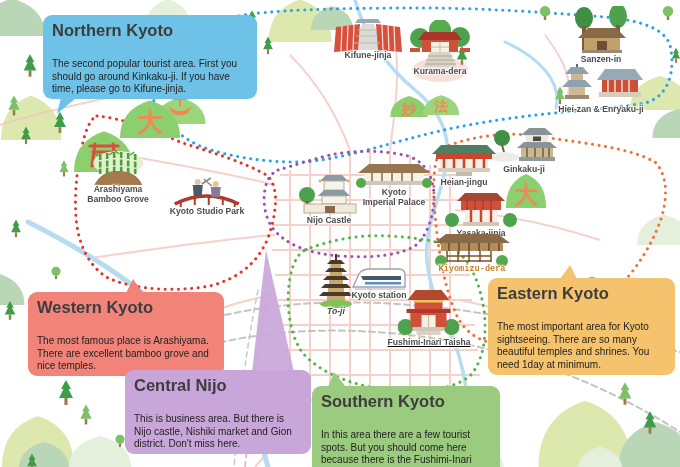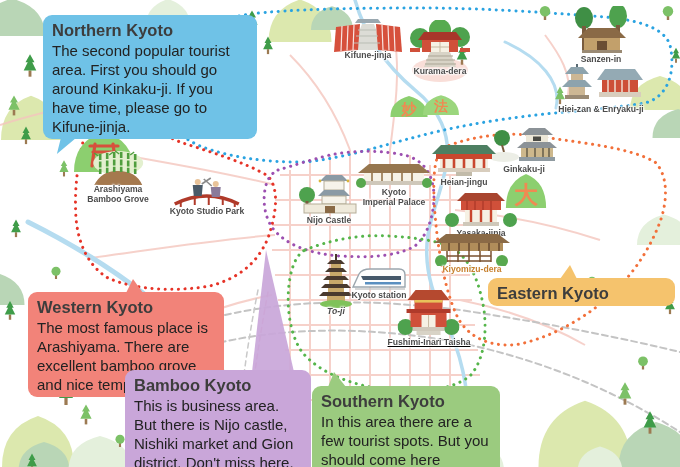--- a/index.html
+++ b/index.html
@@ -9,21 +9,21 @@
   
   .lm{position:absolute;transform:translateX(-50%);text-align:center;z-index:3;}
   .lm svg{display:block;margin:0 auto;}
   .lbl{display:block;font-size:8.6px;font-weight:bold;color:#4c4c4c;line-height:1.15;
        white-space:pre-line;margin-top:-1px;
        text-shadow:0 0 2px #fff,0 0 2px #fff,0 0 3px #fff,1px 1px 2px #fff,-1px -1px 2px #fff;}
   .lbl.orange{color:#c7812f;}
   
   .callout{position:absolute;border-radius:9px;padding:6px 9px 3px;z-index:5;}
   .callout h3{margin:0;font-size:16.5px;font-weight:bold;color:#3d3d3d;line-height:1.15;}
-  .callout p{margin:1px 0 0;font-size:15px;line-height:1.27;color:#222;}
+  .callout p{margin:18px 0 0;font-size:10px;line-height:1.27;color:#222;}
   .callout::after{content:"";position:absolute;width:0;height:0;}
   .c-north{left:43px;top:15px;width:196px;background:#6fc2e7;}
   .c-north::after{left:16px;bottom:-15px;border-top:17px solid #6fc2e7;border-right:16px solid transparent;transform:skewX(-14deg);}
   .c-west{left:28px;top:292px;width:178px;background:#f28379;}
   .c-west::after{left:98px;top:-13px;border-bottom:14px solid #f28379;border-left:7px solid transparent;border-right:10px solid transparent;}
   .c-central{left:125px;top:370px;width:168px;background:#c9a6d9;}
   .c-south{left:312px;top:386px;width:170px;background:#9bcb7f;}
   .c-south::after{left:16px;top:-14px;border-bottom:15px solid #9bcb7f;border-left:6px solid transparent;border-right:12px solid transparent;}
   .c-east{left:488px;top:278px;width:169px;background:#f5c36d;}
   .c-east::after{left:72px;top:-13px;border-bottom:14px solid #f5c36d;border-left:10px solid transparent;border-right:7px solid transparent;}
@@ -262,21 +262,21 @@
     <polygon points="13,11 61,11 53,3 21,3" fill="#a8452f"></polygon>
     <rect x="17" y="11" width="40" height="9" fill="#d0503a"></rect>
     <path d="M23,11 v9 M31,11 v9 M39,11 v9 M47,11 v9" stroke="#b03a2a" stroke-width="1.4"></path>
     <rect x="21" y="20" width="32" height="12" fill="#f6f1e4"></rect>
     <path d="M27,20 v12 M37,20 v12 M47,20 v12" stroke="#c9472f" stroke-width="2.4"></path>
     <rect x="19" y="32" width="36" height="4" fill="#cfc8ba"></rect>
   </svg>
   <span class="lbl">Yasaka-jinja</span>
 </div>
 
-<div class="lm" style="left:472px;top:232px;">
+<div class="lm" style="left:472px;top:232px;font-family:Liberation Mono, monospace;">
   <svg width="80" height="34" viewBox="0 0 80 34">
     <polygon points="2,11 78,11 66,2 14,2" fill="#8a6a46"></polygon>
     <rect x="9" y="11" width="62" height="8" fill="#b08d5a"></rect>
     <path d="M17,11 v8 M27,11 v8 M37,11 v8 M47,11 v8 M57,11 v8 M67,11 v8" stroke="#6b4e33" stroke-width="1.6"></path>
     <path d="M15,19 v11 M26,19 v11 M37,19 v11 M48,19 v11 M59,19 v11 M15,24 h44 M15,29 h44" stroke="#7a5230" stroke-width="1.5" fill="none"></path>
     <circle cx="9" cy="29" r="6" fill="#58a84e"></circle>
         <circle cx="70" cy="29" r="6" fill="#58a84e"></circle>
   </svg>
   <span class="lbl orange">Kiyomizu-dera</span>
 </div>
@@ -383,24 +383,25 @@
 
 <div class="callout c-north">
   <h3>Northern Kyoto</h3>
   <p>The second popular tourist area. First you should go around Kinkaku-ji. If you have time, please go to Kifune-jinja.</p>
 </div>
 <div class="callout c-west">
   <h3>Western Kyoto</h3>
   <p>The most famous place is Arashiyama. There are excellent bamboo grove and nice temples.</p>
 </div>
 <div class="callout c-central">
-  <h3>Bamboo Kyoto</h3>
+  <h3>Central Nijo</h3>
   <p>This is business area. But there is Nijo castle, Nishiki market and Gion district. Don't miss here.</p>
 </div>
 <div class="callout c-south">
   <h3>Southern Kyoto</h3>
   <p>In this area there are a few tourist spots. But you should come here because there is the Fushimi-Inari Taisha.</p>
 </div>
 <div class="callout c-east">
   <h3>Eastern Kyoto</h3>
+  <p>The most important area for Kyoto sightseeing. There are so many beautiful temples and shrines. You need 1day at minimum.</p>
 </div>
 
 </div>
 
 </body></html>

